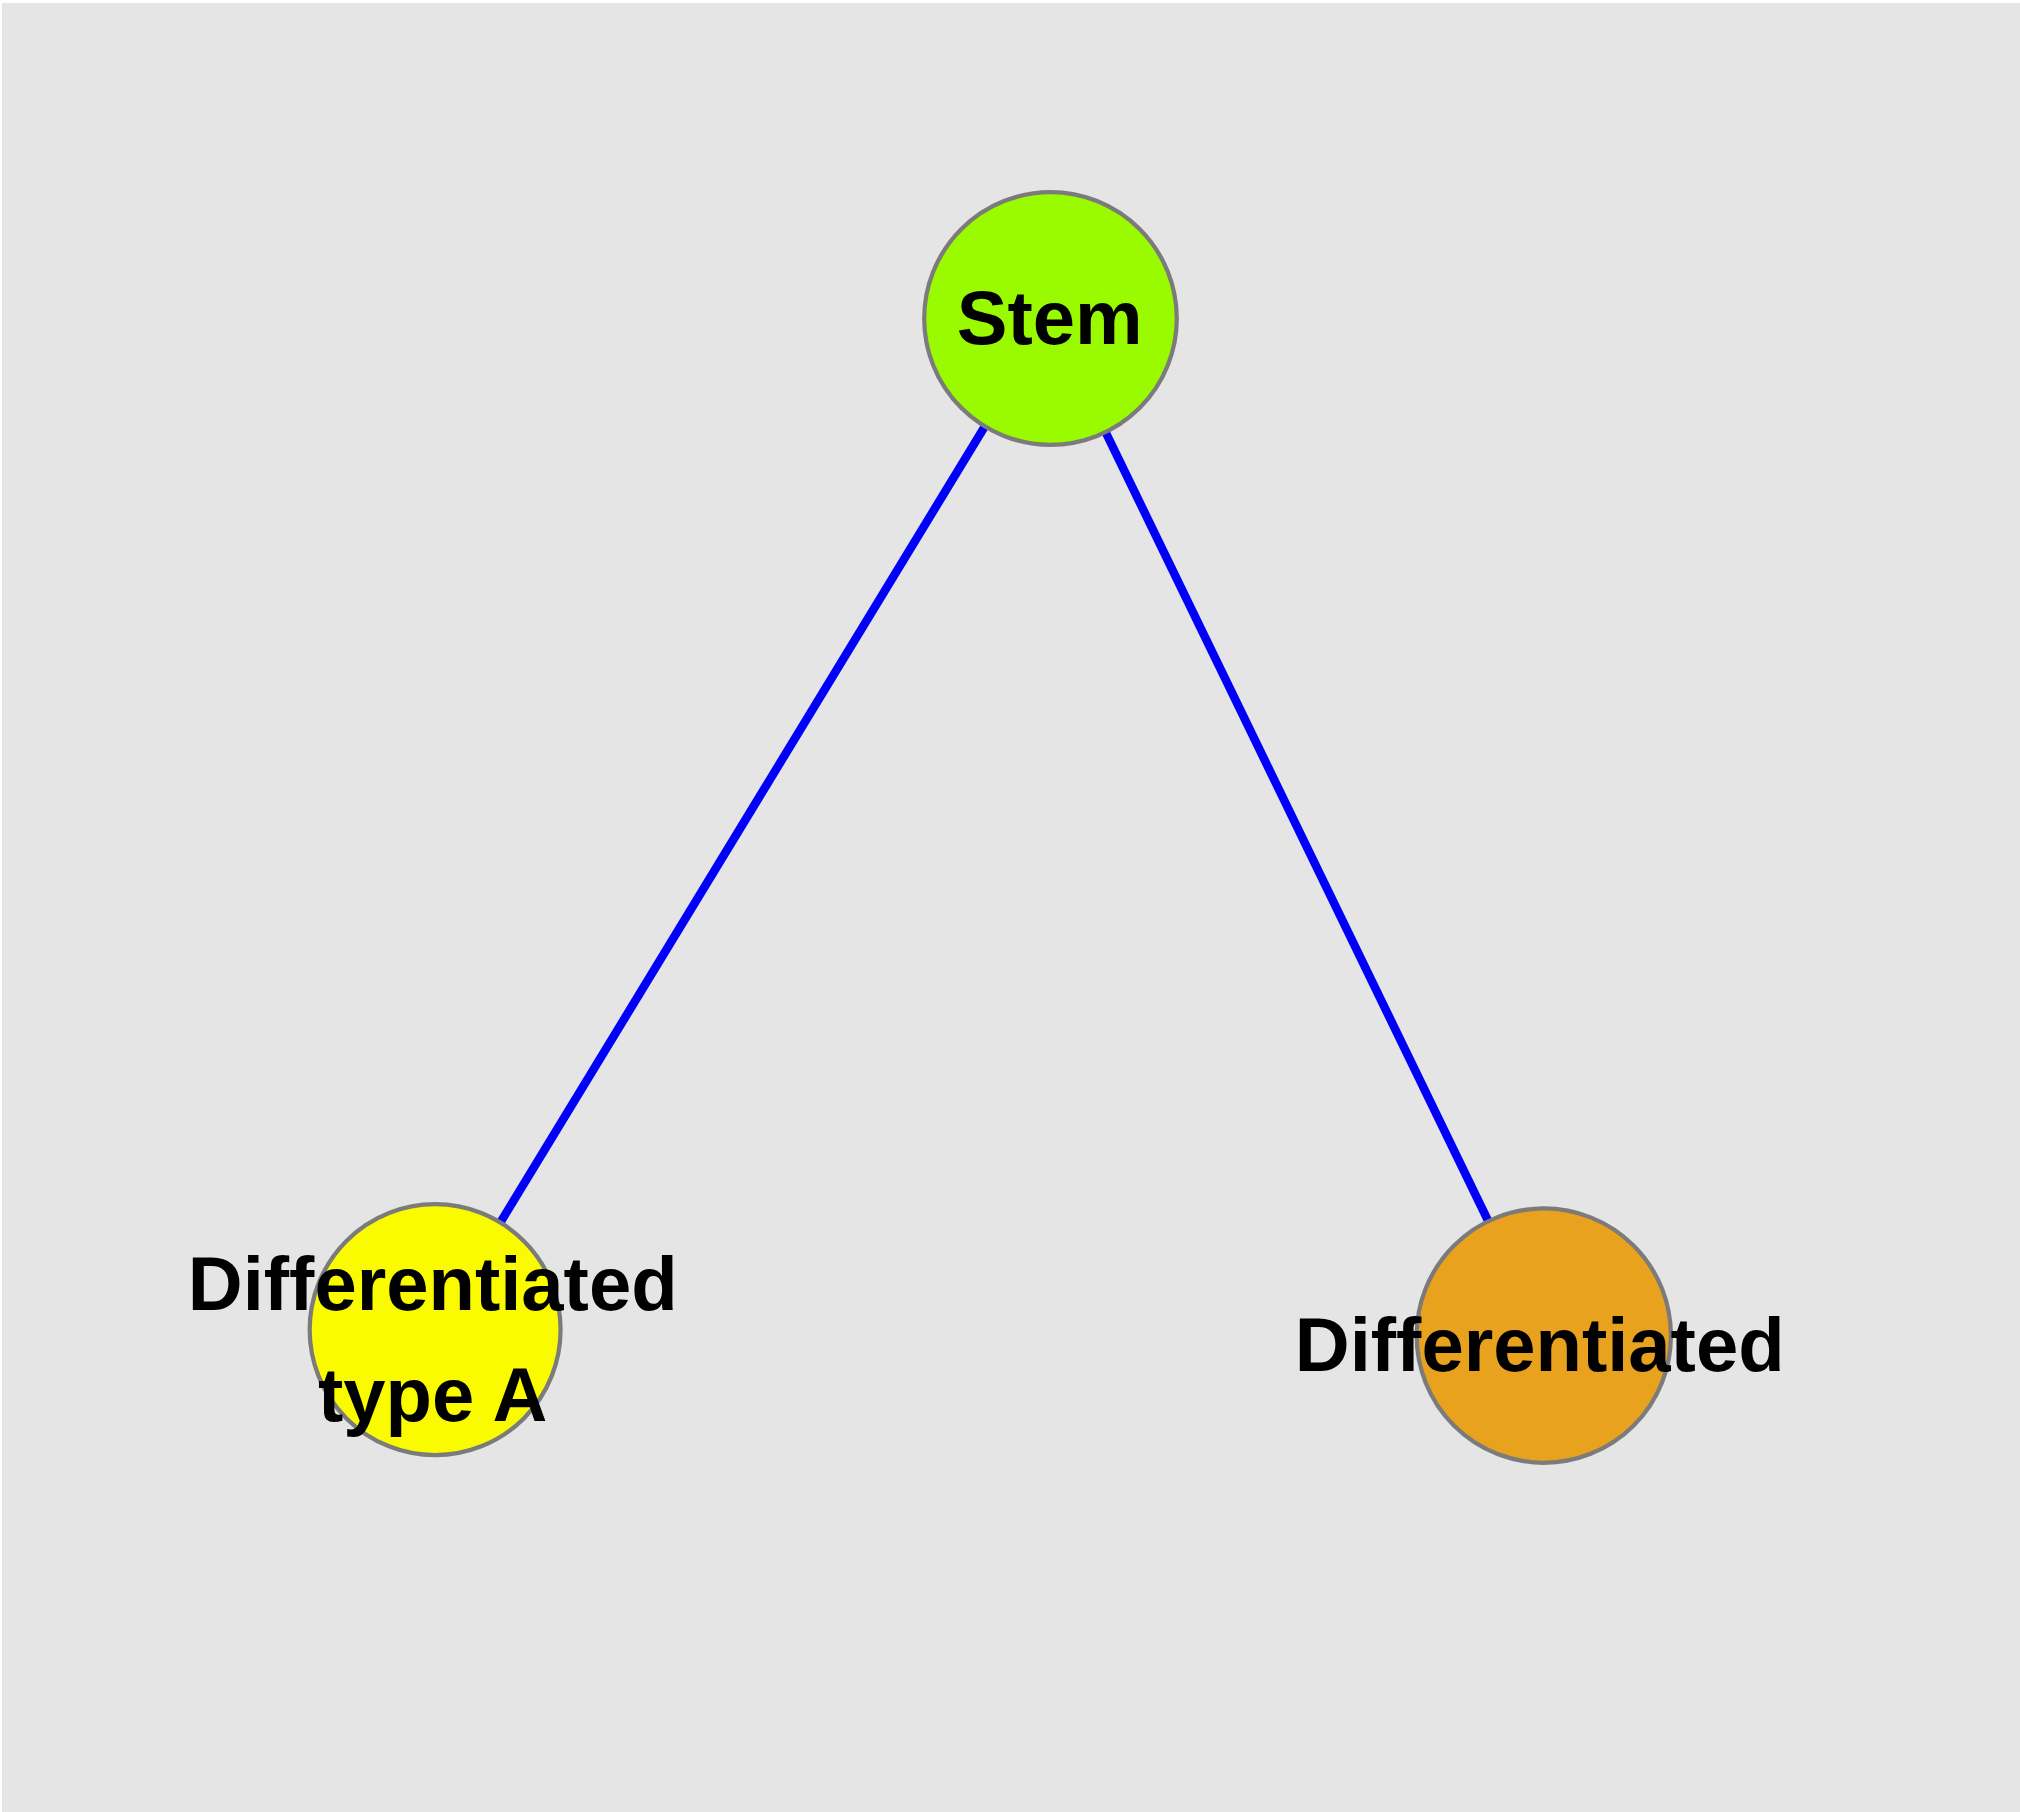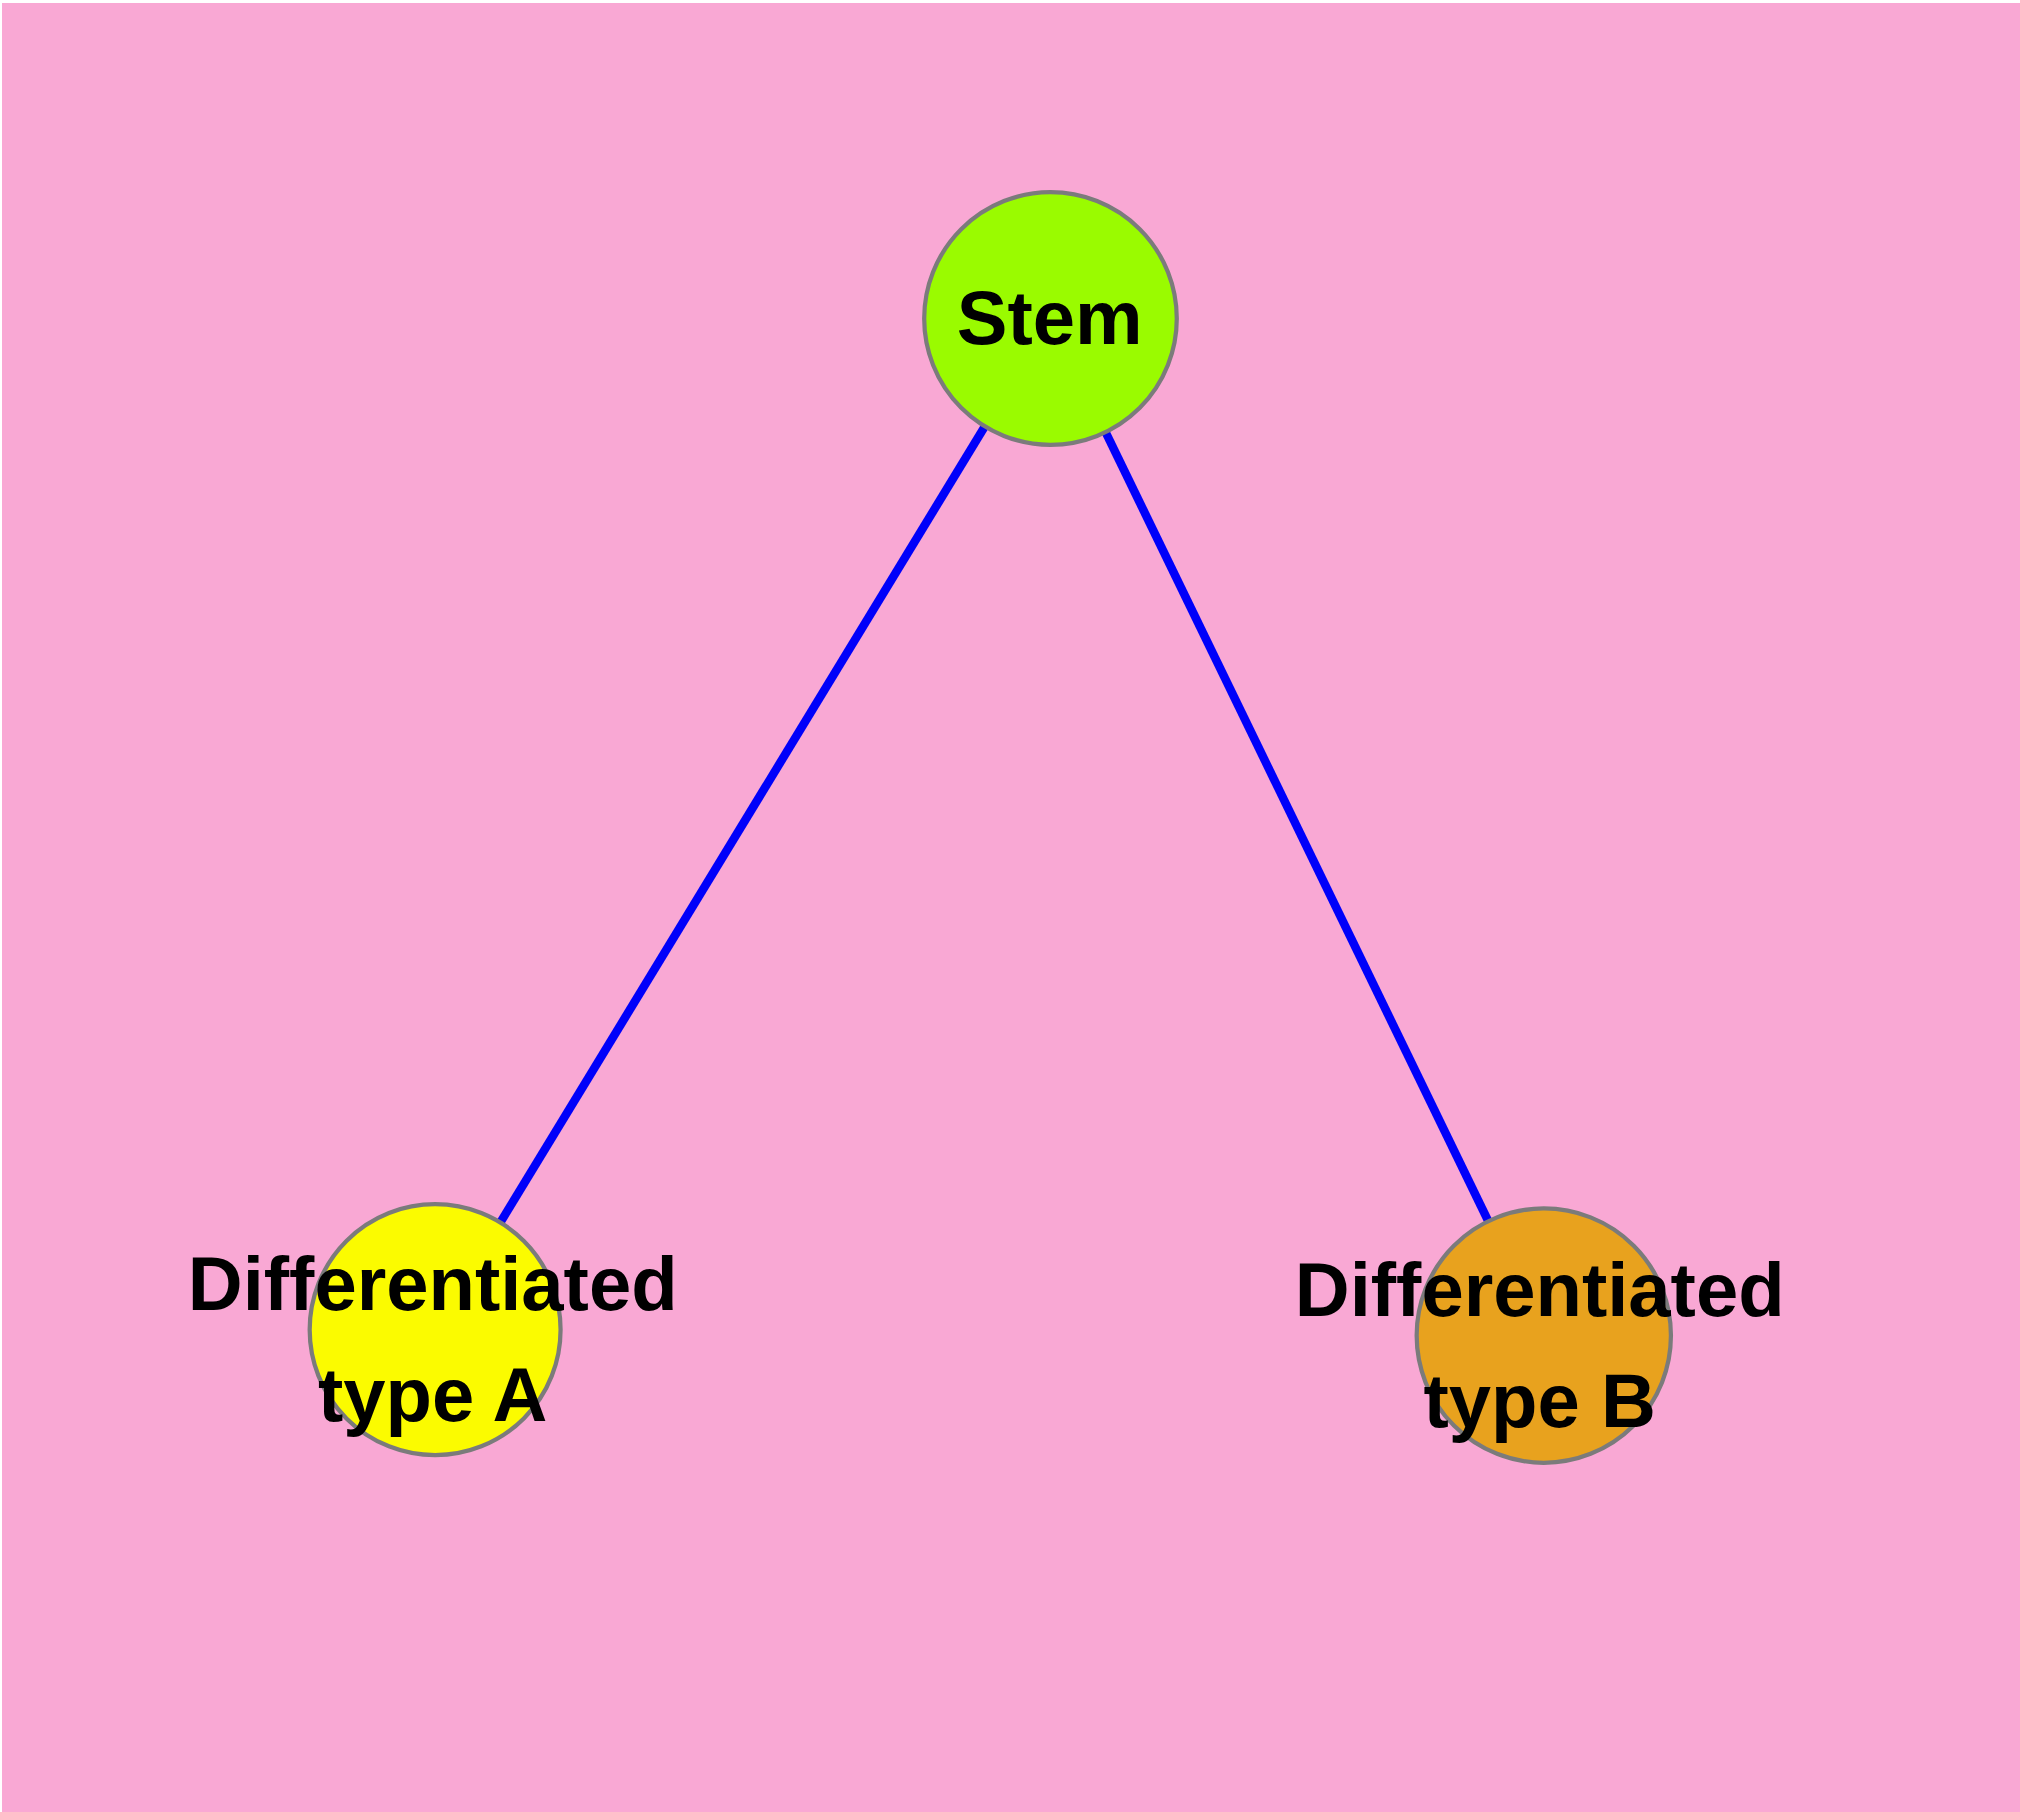--- a/index.html
+++ b/index.html
@@ -9,21 +9,21 @@
     height: 1812px;
     background: #ffffff;
     overflow: hidden;
   }
   .canvas {
     position: absolute;
     left: 1.7px;
     top: 2.5px;
     width: 2019px;
     height: 1810px;
-    background: #f9a8d4;
+    background: #e5e5e5;
   }
   .graph-svg {
     position: absolute;
     left: 0;
     top: 0;
   }
   .edge {
     stroke-width: 10px;
     stroke-linecap: butt;
   }
@@ -61,16 +61,15 @@
 
   <div class="node-label" style="left:1048px; top:315px;">Stem</div>
 
   <div class="node-label" style="left:431px; top:1326px;">
     <span class="label-line">Differentiated</span>
     <span class="label-line">type A</span>
   </div>
 
   <div class="node-label" style="left:1538px; top:1332px;">
     <span class="label-line">Differentiated</span>
-    <span class="label-line">type B</span>
   </div>
 </div>
 
 
 </body></html>

